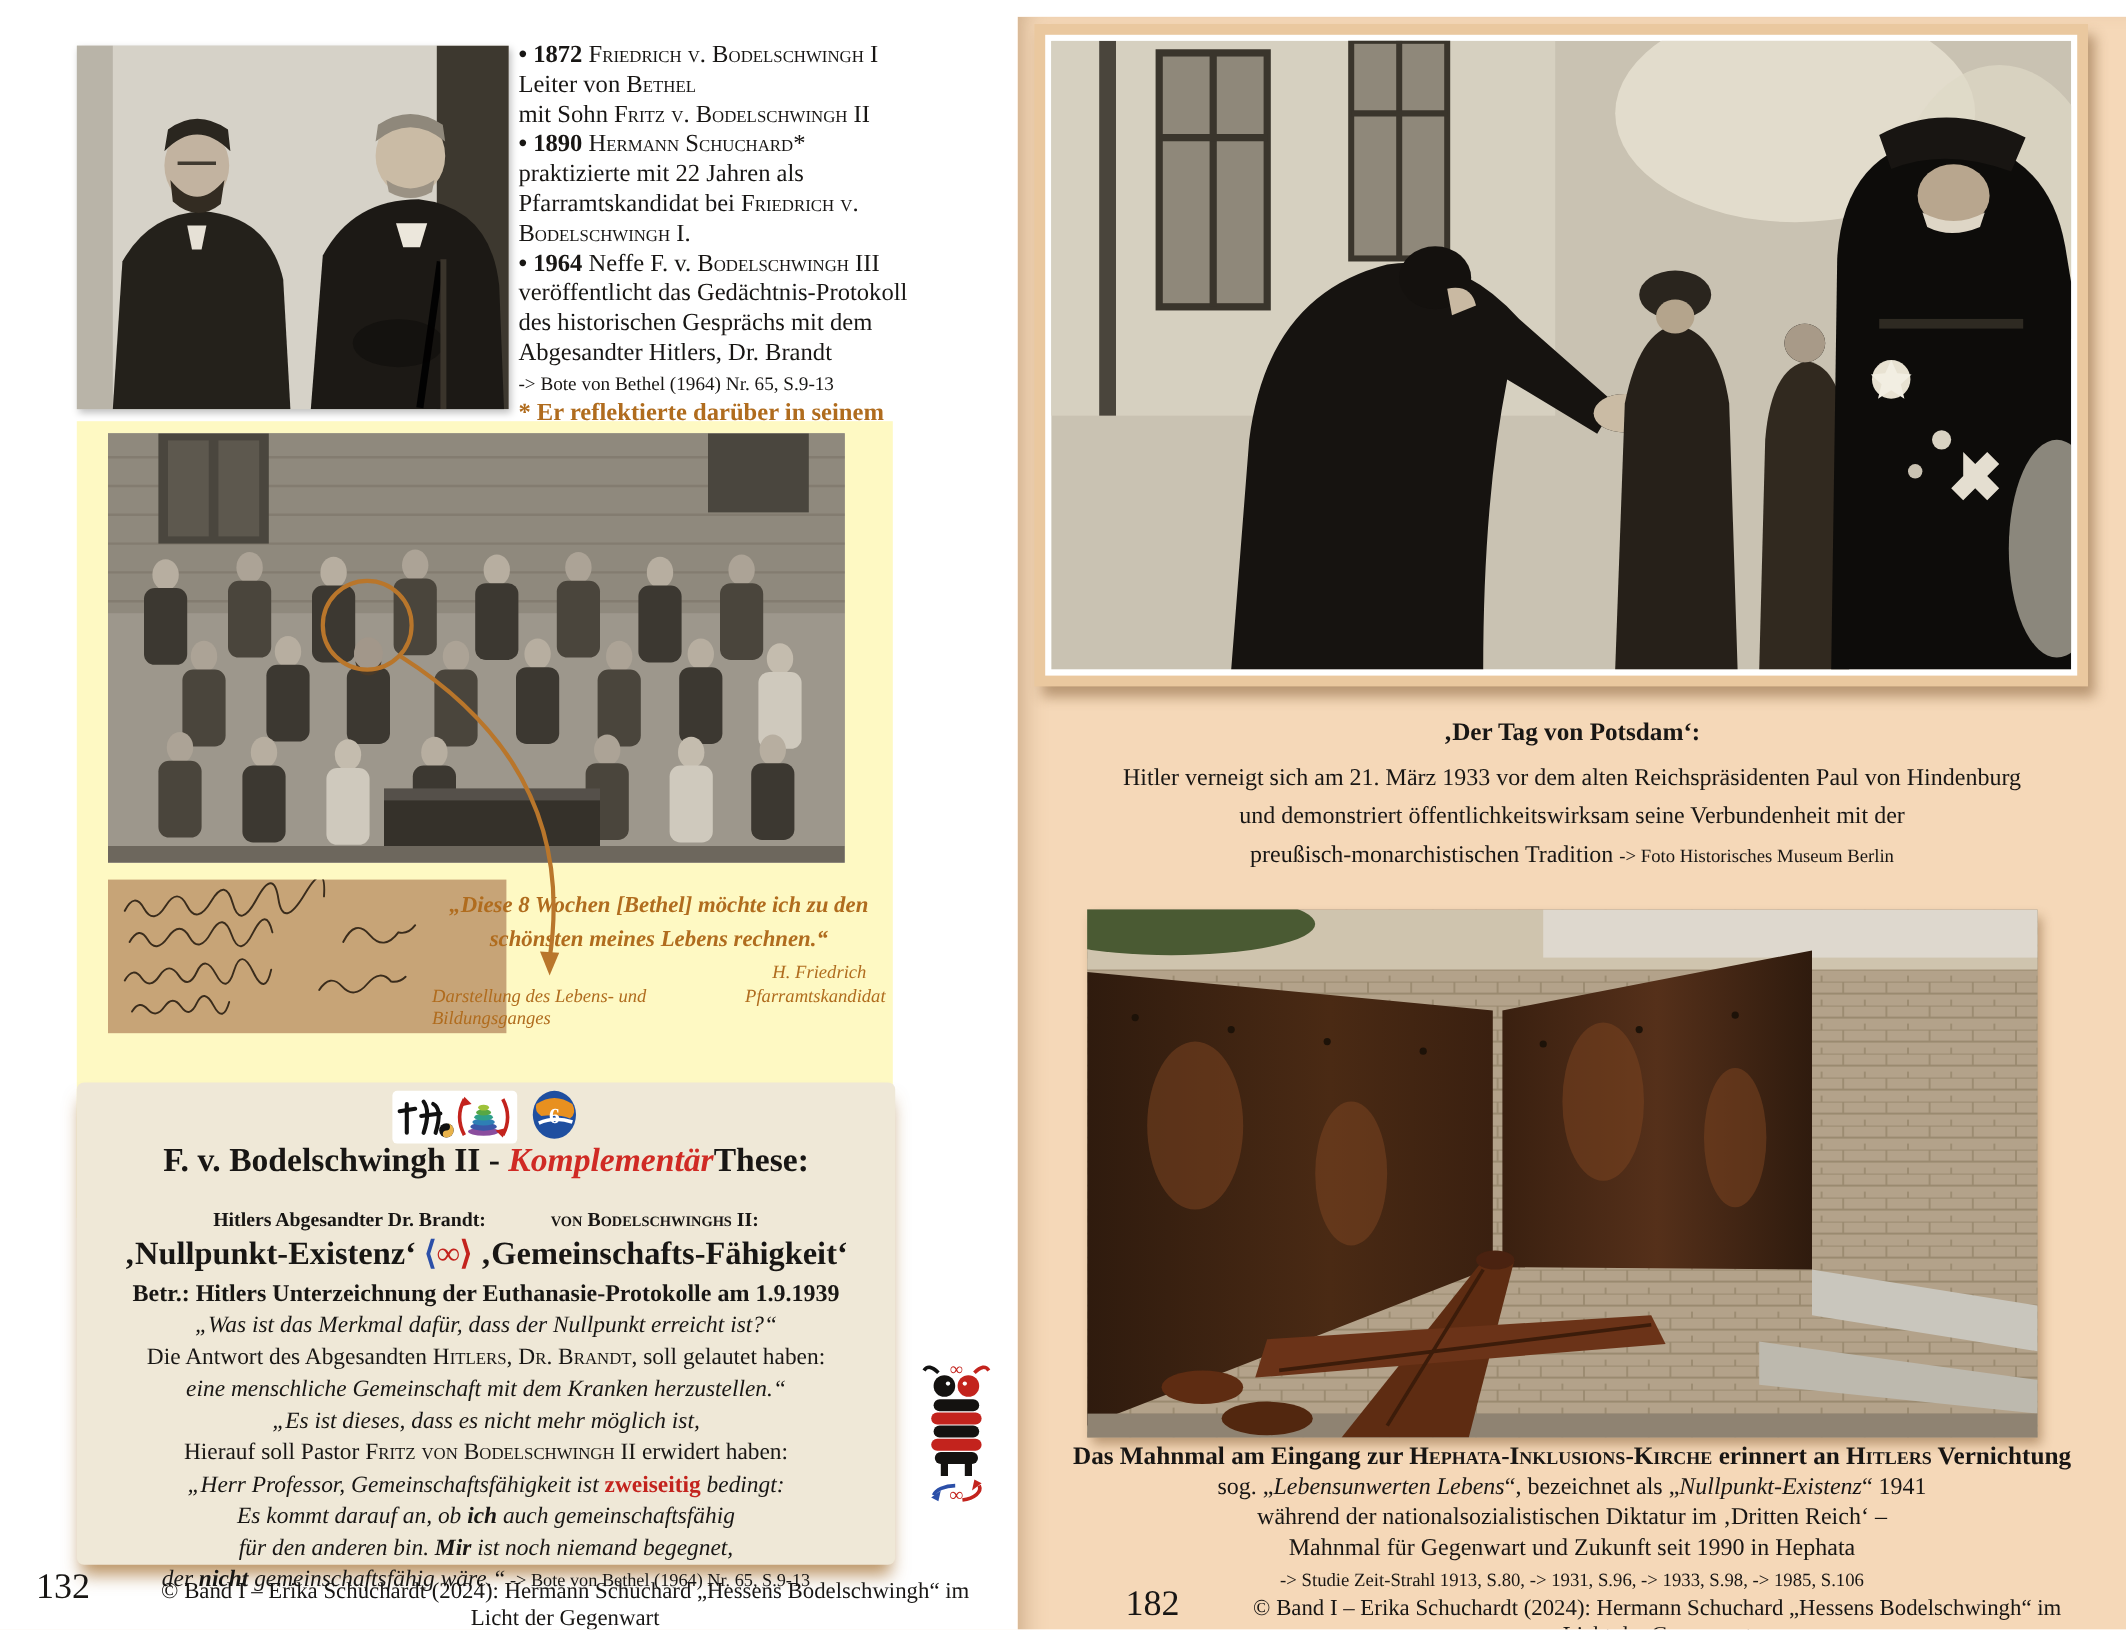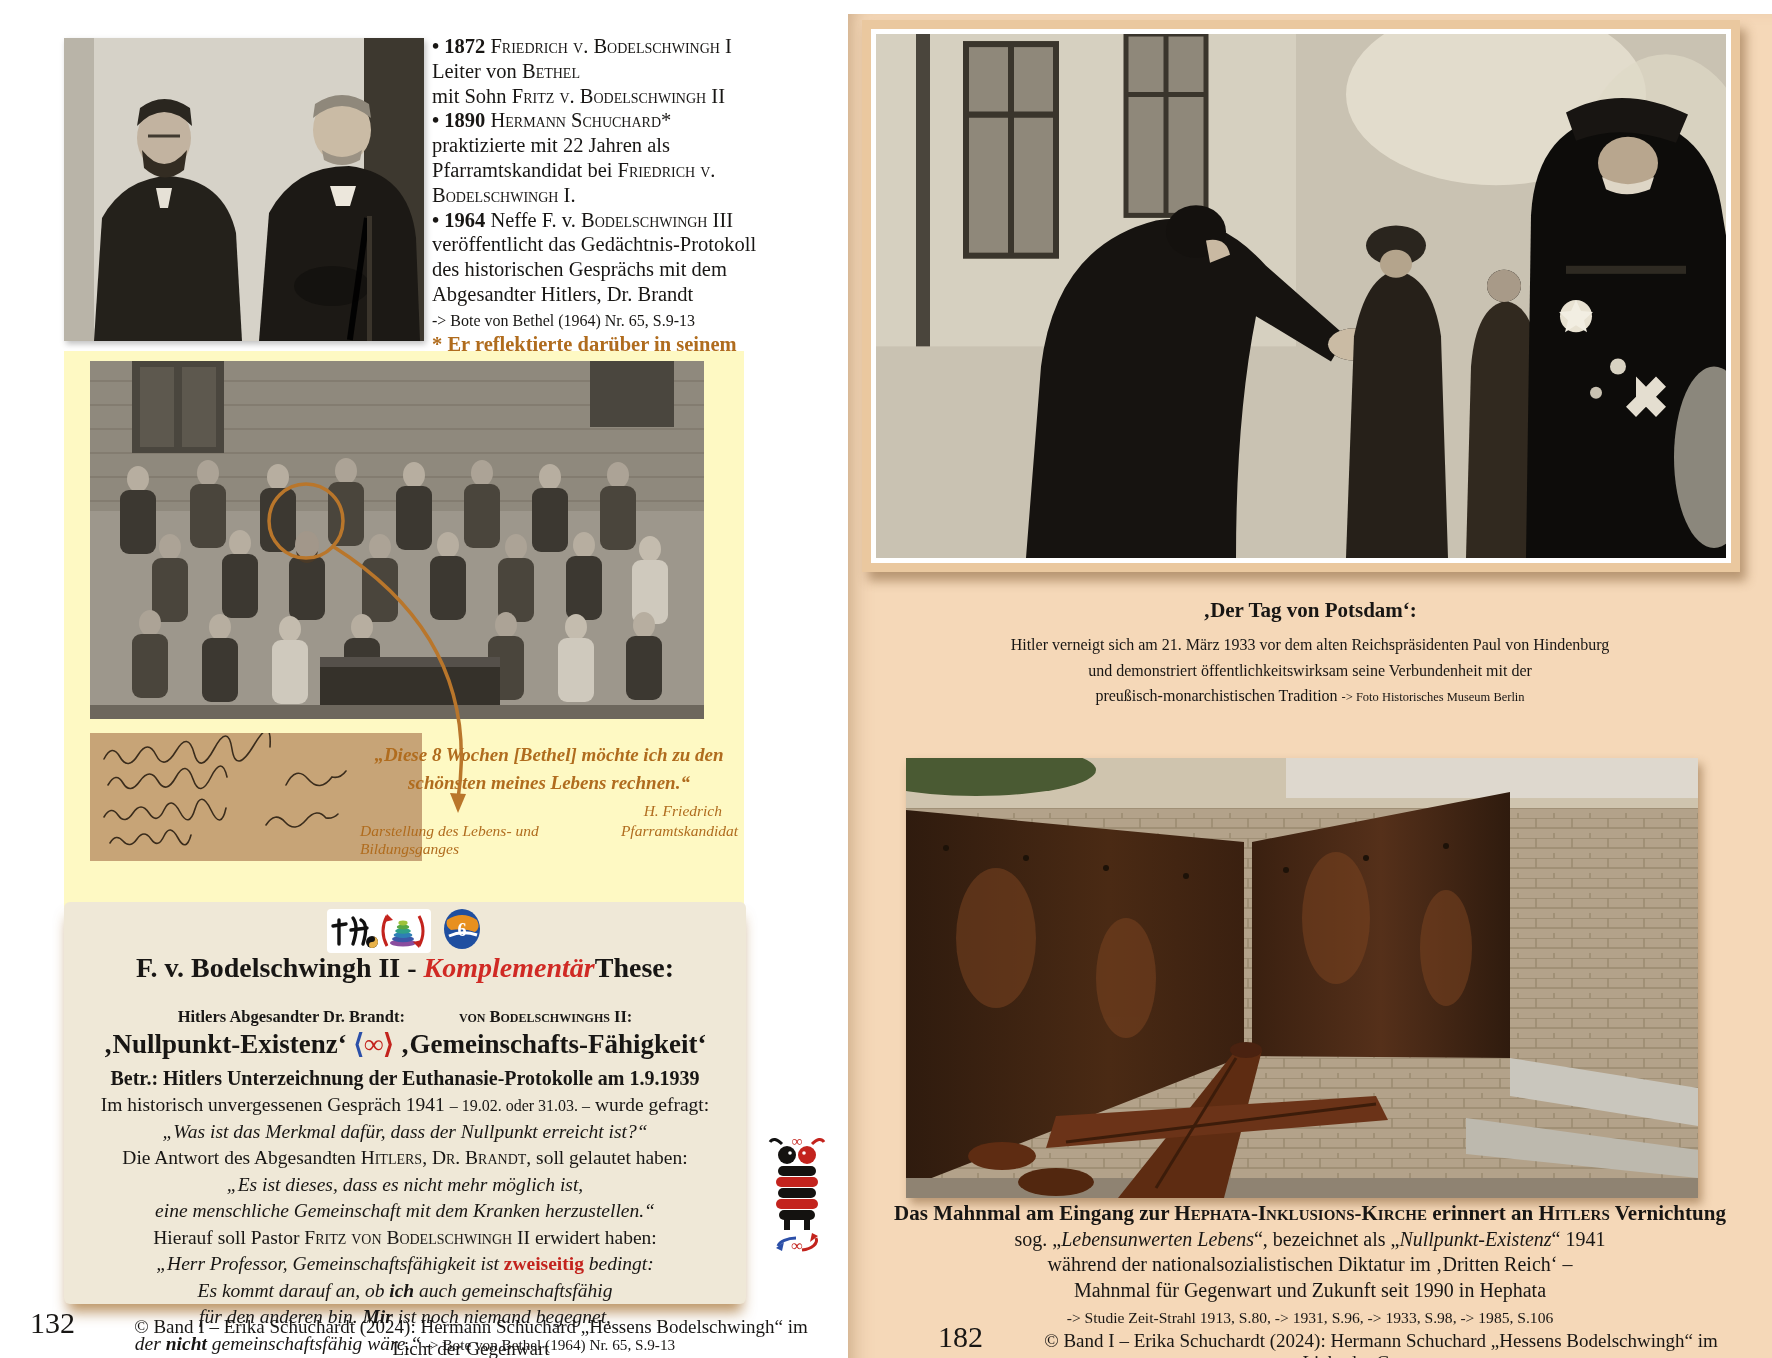--- a/index.html
+++ b/index.html
@@ -60,21 +60,21 @@
 
   
   .page-right{left:848px;top:14px;width:924px;height:1358px;background:#f5d8b8;
               box-shadow:inset 16px 0 22px -14px rgba(120,80,40,.4);}
   .potsdam-frame{left:14px;top:6px;width:878px;height:552px;background:#eac89f;padding:9px;box-sizing:border-box;
                  box-shadow:6px 9px 10px rgba(110,70,30,.45);}
   .potsdam-mat{background:#ffffff;width:100%;height:100%;box-sizing:border-box;padding:5px;}
   .potsdam-mat svg{display:block;width:100%;height:100%;}
   .cap-potsdam{left:0;top:584px;width:924px;text-align:center;}
   .cap-potsdam .cap-title{font-size:21px;font-weight:bold;margin-bottom:9px;}
-  .cap-potsdam .rl{font-size:16px;line-height:1.6;}
+  .cap-potsdam .rl{font-size:20px;line-height:1.6;}
 
   .mahnmal{left:58px;top:744px;width:792px;height:440px;background:#b3a28a;box-shadow:4px 6px 9px rgba(110,70,30,.45);}
   .mahnmal svg{display:block;width:100%;height:100%;}
   .cap-mahnmal{left:0;top:1186px;width:924px;text-align:center;font-size:20px;line-height:1.28;}
   .cap-mahnmal .rl:first-child{font-size:21px;}
 </style>
 </head>
 <body>
 
 <div class="canvas">
@@ -256,25 +256,24 @@
 
       <div class="tb-cols">
         <span>Hitlers Abgesandter Dr. Brandt:</span>
         <span class="sc">von Bodelschwinghs II:</span>
       </div>
 
       <div class="tb-terms"><span class="b">‚Nullpunkt-Existenz‘ </span><span class="infL">⟨</span><span class="infO">∞</span><span class="infR">⟩</span><span class="b"> ‚Gemeinschafts-Fähigkeit‘</span></div>
 
       <div class="tb-body">
           <div class="rl"><span class="b">Betr.: Hitlers Unterzeichnung der Euthanasie-Protokolle am 1.9.1939</span></div>
-          <div class="rl"><span>Im historisch unvergessenen Gespräch 1941 </span><span class="sm">– 19.02. oder 31.03. –</span><span> wurde gefragt:</span></div>
           <div class="rl"><span class="i">„Was ist das Merkmal dafür, dass der Nullpunkt erreicht ist?“</span></div>
           <div class="rl"><span>Die Antwort des Abgesandten </span><span class="sc">Hitlers, Dr. Brandt</span><span>, soll gelautet haben:</span></div>
+          <div class="rl"><span class="i">eine menschliche Gemeinschaft mit dem Kranken herzustellen.“</span></div>
           <div class="rl"><span class="i">„Es ist dieses, dass es nicht mehr möglich ist,</span></div>
-          <div class="rl"><span class="i">eine menschliche Gemeinschaft mit dem Kranken herzustellen.“</span></div>
           <div class="rl"><span>Hierauf soll Pastor </span><span class="sc">Fritz von Bodelschwingh II</span><span> erwidert haben:</span></div>
           <div class="rl"><span class="i">„Herr Professor, Gemeinschaftsfähigkeit ist </span><span class="redb">zweiseitig</span><span class="i"> bedingt:</span></div>
           <div class="rl"><span class="i">Es kommt darauf an, ob </span><span class="bi">ich</span><span class="i"> auch gemeinschaftsfähig</span></div>
           <div class="rl"><span class="i">für den anderen bin. </span><span class="bi">Mir</span><span class="i"> ist noch niemand begegnet,</span></div>
           <div class="rl"><span class="i">der </span><span class="bi">nicht</span><span class="i"> gemeinschaftsfähig wäre.“</span><span class="ref"> -&gt; Bote von Bethel (1964) Nr. 65, S.9-13</span></div>
         </div>
 
       <div class="abs bug">
         <svg viewBox="0 0 66 128" width="66" height="128">
           <path d="M18 14 q-8 -8 -12 -2" stroke="#111" stroke-width="3" fill="none"></path>

